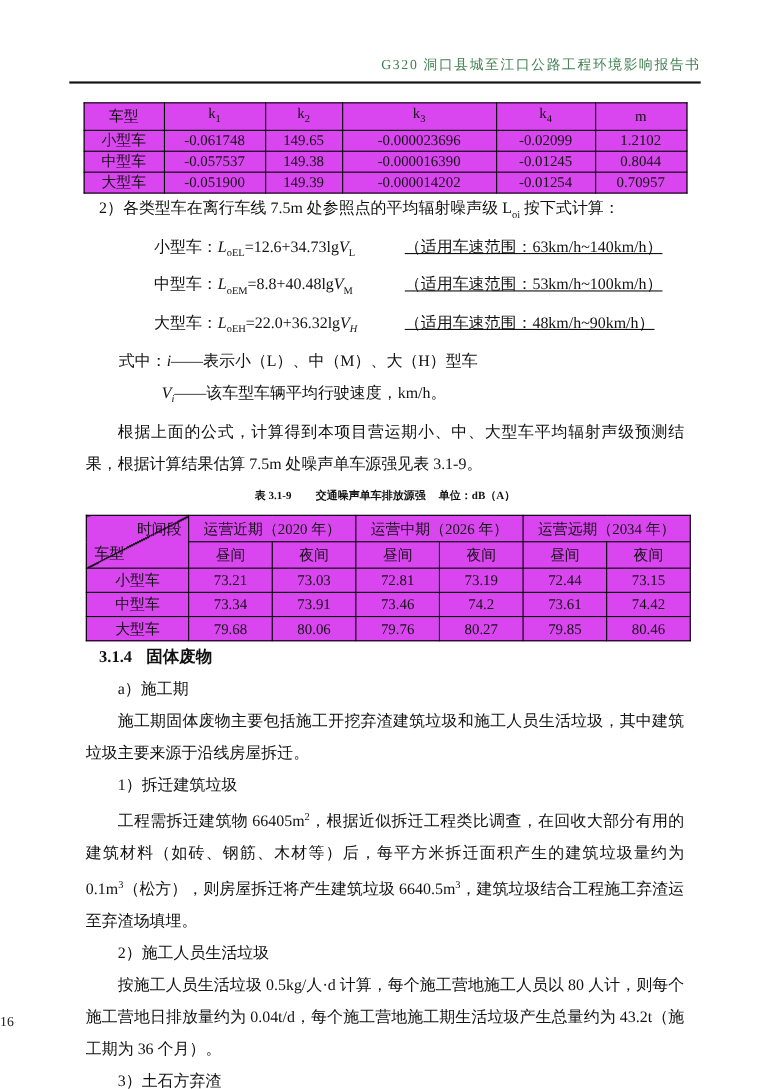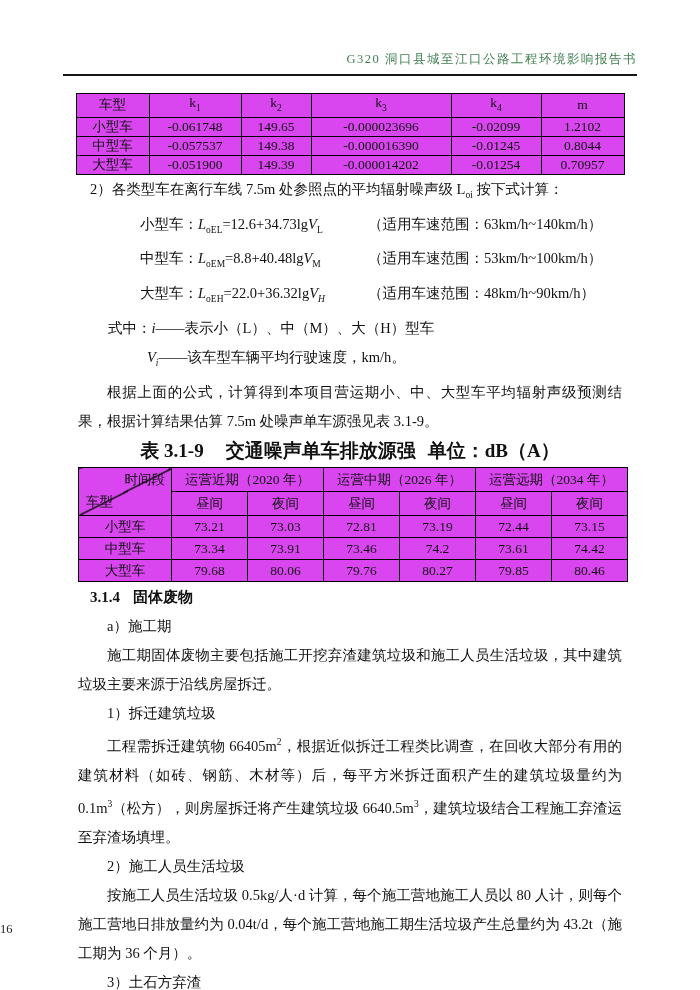--- a/index.html
+++ b/index.html
@@ -37,26 +37,26 @@
     font-size:13.5px;
     height:18px;
     padding:0;
     line-height:18px;
   }
   .t1{border:1.5px solid #000;}
   sub{font-size:9.5px;}
   sup{font-size:9.5px;}
   .it{font-style:italic;}
   
-  .formula{padding-left:62px;}
+  .formula{padding-left:62px;text-decoration:underline;}
   .f-main{display:inline-block;width:228px;}
   .where1{padding-left:30px;}
   .where2{padding-left:69px;}
   
-  .caption{text-align:center;font-weight:bold;font-size:19px;}
+  .caption{text-align:center;font-weight:bold;font-size:10px;}
   .caption .cap-label{margin-right:22px;}
   .caption .cap-unit{margin-left:12px;}
   
   .t2{width:549px;margin:2px auto 0 auto;border:1.5px solid #000;}
   .t2 td{
     border:1px solid #000;
     text-align:center;
     font-size:13.5px;
     padding:0;
     height:23px;

